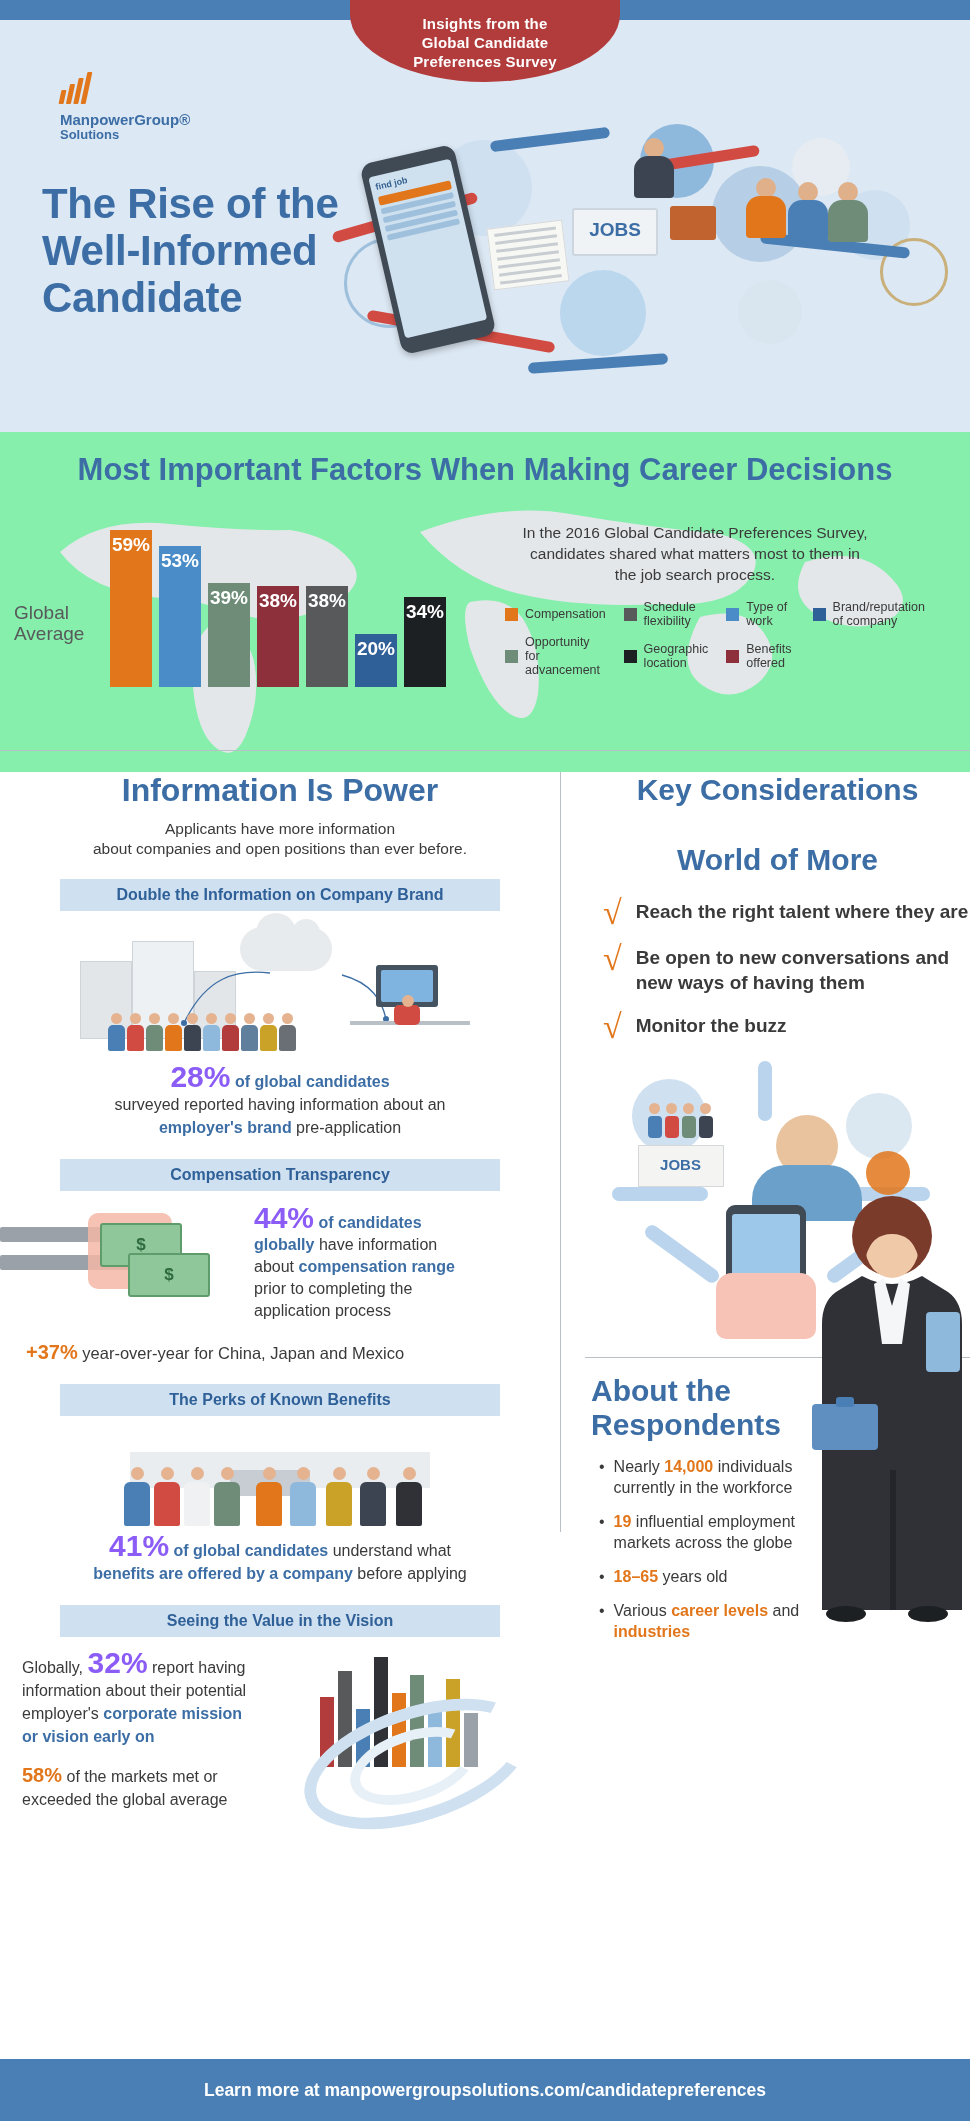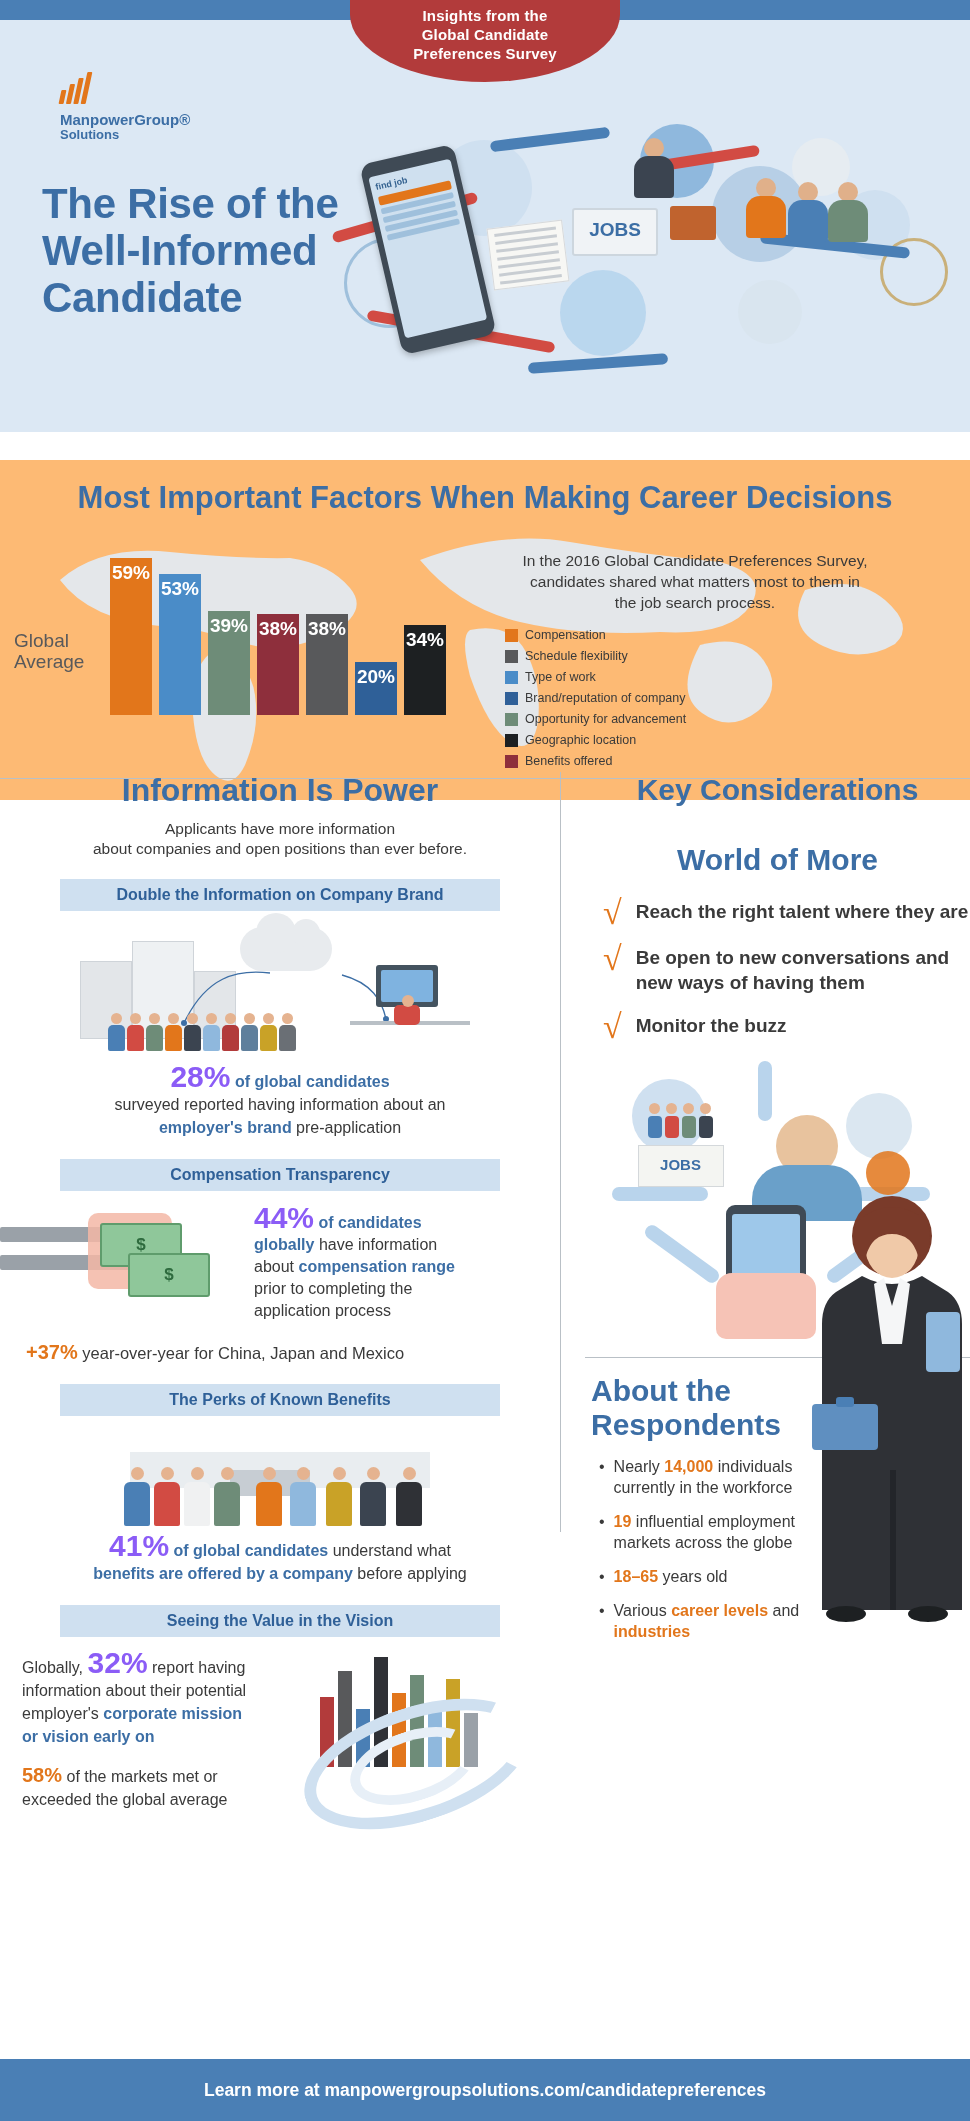--- a/index.html
+++ b/index.html
@@ -12,21 +12,21 @@
   }
   .page{position:relative;width:970px;height:2121px;overflow:hidden;background:#fff;}
 
   
   .hero{position:absolute;left:0;top:0;width:970px;height:432px;background:#dce8f4;}
   .hero-top-strip{position:absolute;left:0;top:0;width:970px;height:20px;background:#4a7fb5;}
   .ribbon{
     position:absolute;left:50%;top:0;transform:translateX(-50%);
     width:270px;height:82px;background:#b23b3b;
     border-bottom-left-radius:140px 70px;border-bottom-right-radius:140px 70px;
-    color:#fff;text-align:center;padding-top:6px;box-sizing:border-box;
+    color:#fff;text-align:center;padding-top:14px;box-sizing:border-box;
     font-weight:bold;font-size:15px;line-height:19px;letter-spacing:.2px;
   }
   .logo{position:absolute;left:60px;top:72px;width:180px;}
   .logo-bars{height:32px;display:flex;align-items:flex-end;gap:3px;margin-bottom:8px;}
   .logo-bars i{display:block;width:5px;background:#e2761b;border-radius:1px;transform:skewX(-12deg);}
   .logo-text{font-size:15px;font-weight:bold;color:#3c6ea5;line-height:15px;}
   .logo-text small{display:block;font-size:13px;font-weight:bold;color:#3c6ea5;}
   .hero-title{
     position:absolute;left:42px;top:180px;width:420px;
     font-size:42px;line-height:47px;font-weight:bold;color:#3c6ea5;letter-spacing:-.3px;
@@ -46,40 +46,40 @@
   .paper i{display:block;height:3px;background:#c8cdd2;margin:5px 6px;}
   .briefcase{position:absolute;left:330px;top:86px;width:46px;height:34px;background:#c0632e;border-radius:3px;}
   .person{position:absolute;width:44px;height:60px;}
   .person .head{position:absolute;left:50%;top:0;transform:translateX(-50%);width:20px;height:20px;border-radius:50%;background:#e0b08a;}
   .person .body{position:absolute;left:50%;top:18px;transform:translateX(-50%);width:40px;height:42px;border-radius:14px 14px 4px 4px;}
   .arrow{position:absolute;background:#d24b43;height:11px;border-radius:6px;}
   .arrowb{position:absolute;background:#4a7fb5;height:11px;border-radius:6px;}
   .ring{position:absolute;border:3px solid #9fc0dc;border-radius:50%;}
 
   
-  .sec1{position:absolute;left:0;top:432px;width:970px;height:340px;background:#fdba74;margin-top:28px;}
+  .sec1{position:absolute;left:0;top:432px;width:970px;height:340px;background:#86efac;}
   .worldmap{position:absolute;left:0;top:0;width:970px;height:340px;opacity:1;}
   .sec1 h2{
     position:absolute;left:0;top:20px;width:970px;text-align:center;margin:0;
     font-size:31px;font-weight:bold;color:#3c6ea5;
   }
   .chart-wrap{position:absolute;left:110px;top:95px;width:360px;height:160px;}
   .bars{position:absolute;left:0;bottom:0;height:160px;display:flex;align-items:flex-end;gap:7px;}
   .bar{width:42px;position:relative;display:flex;align-items:flex-start;justify-content:center;}
   .bar .lbl{color:#fff;font-weight:bold;font-size:19px;padding-top:4px;}
   .global-avg{
     position:absolute;left:14px;top:170px;width:92px;
     font-size:19px;line-height:21px;color:#58595b;
   }
   .intro{
     position:absolute;left:520px;top:90px;width:350px;
     text-align:center;font-size:15.5px;line-height:21px;color:#3a3a3a;
   }
   .legend{position:absolute;left:505px;top:168px;width:420px;
-    display:grid;grid-template-columns:1fr;column-gap:18px;row-gap:7px;}
+    display:grid;grid-template-columns:1fr 1fr 1fr 1fr;column-gap:18px;row-gap:7px;}
   .lg{display:flex;align-items:center;font-size:12.5px;color:#3a3a3a;}
   .lg i{width:13px;height:13px;display:inline-block;margin-right:7px;flex:none;}
   .sec1 .hr{position:absolute;left:0;top:318px;width:970px;height:1px;background:#b9c0c6;}
 
   
   .colL{position:absolute;left:0;top:772px;width:560px;}
   .colR{position:absolute;left:585px;top:772px;width:385px;}
   .vdiv{position:absolute;left:560px;top:772px;width:1px;height:760px;background:#b9c0c6;}
 
   .h-blue{font-size:32px;font-weight:bold;color:#3c6ea5;text-align:center;margin:0;}

